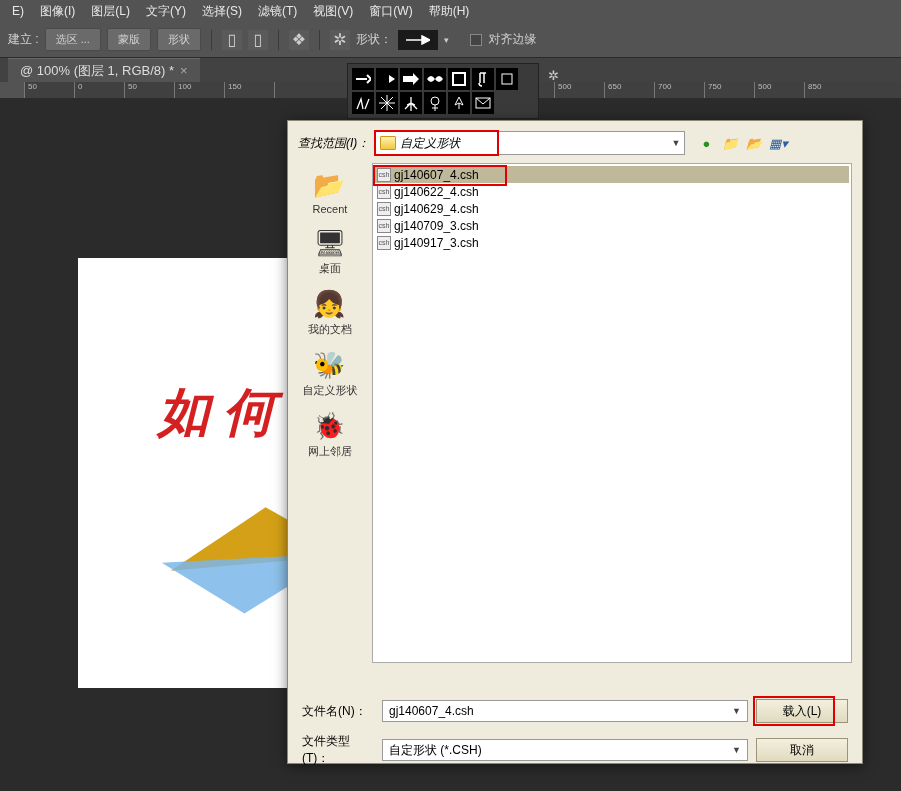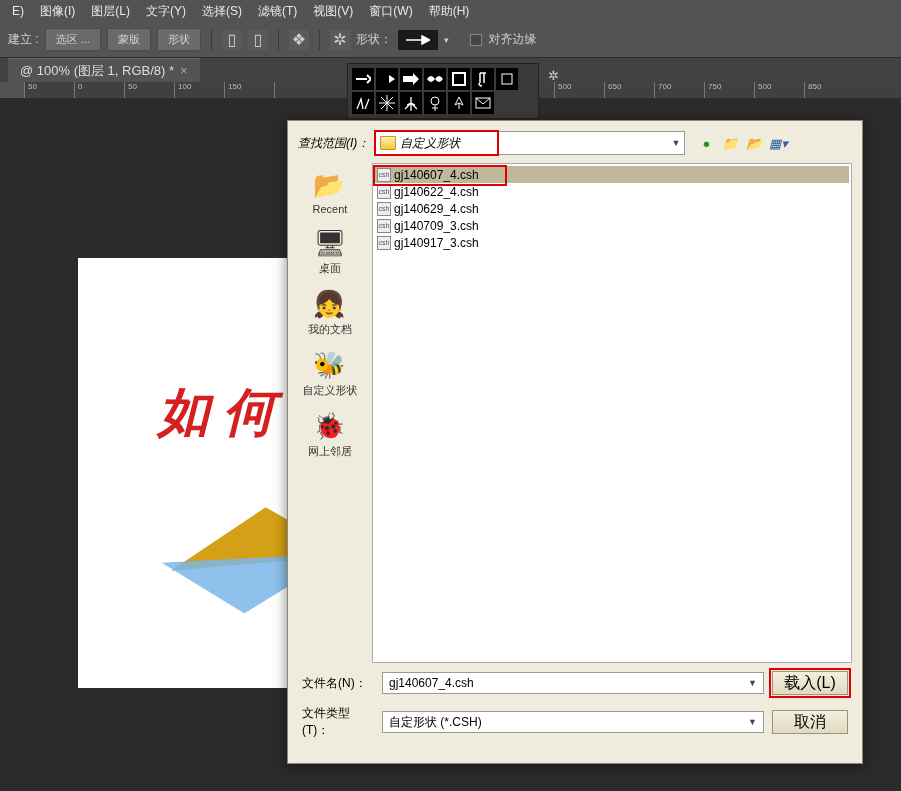--- a/index.html
+++ b/index.html
@@ -53,25 +53,25 @@
 .places { width: 84px; display: flex; flex-direction: column; align-items: center; gap: 12px; padding: 6px 0; }
 .place { display: flex; flex-direction: column; align-items: center; gap: 2px; font-size: 11px; color: #333; text-align: center; }
 .place-icn { width: 36px; height: 32px; display: flex; align-items: center; justify-content: center; font-size: 26px; }
 
 .file-list { flex: 1; background: #fff; border: 1px solid #aaa; margin: 0 10px 0 0; display: flex; flex-direction: column; padding: 2px; font-size: 12px; position: relative; }
 .file-row { display: flex; align-items: center; height: 17px; padding: 0 2px; gap: 3px; }
 .file-row.sel { background: #bfb89a; }
 .file-row.sel .file-hl { position: absolute; left: -2px; width: 134px; height: 21px; border: 2px solid #e00000; pointer-events: none; top: -1px; }
 .csh-icn { width: 14px; height: 14px; border: 1px solid #888; background: #eee; display: flex; align-items: center; justify-content: center; font-size: 7px; color: #555; }
 
-.dlg-bottom { padding: 8px 14px; display: flex; flex-direction: column; gap: 10px; font-size: 12px; }
+.dlg-bottom { padding: 8px 14px; display: flex; flex-direction: column; gap: 10px; font-size: 12px; margin-top: 28px; }
 .brow { display: flex; align-items: center; gap: 8px; }
 .blabel { width: 72px; text-align: left; }
 .binput { flex: 1; height: 22px; border: 1px solid #999; background: #fff; padding: 0 6px; display: flex; align-items: center; }
-.bbtn { width: 76px; height: 24px; background: linear-gradient(#f4f0de, #e0dac0); border: 1px solid #9a9478; font-size: 16px; display: flex; align-items: center; justify-content: center; }
+.bbtn { width: 92px; height: 24px; background: linear-gradient(#f4f0de, #e0dac0); border: 1px solid #9a9478; font-size: 12px; display: flex; align-items: center; justify-content: center; }
 .bbtn-hl { position: absolute; width: 82px; height: 30px; border: 2px solid #e00000; pointer-events: none; margin: -3px 0 0 -3px; }
 
 .watermark { position: absolute; right: 22px; bottom: 50px; font-size: 28px; color: rgba(120,120,120,0.3); font-weight: bold; letter-spacing: 2px; pointer-events: none; }
 </style>
 </head>
 <body>
 
 <div class="menubar">
   <span>E)</span>
   <span>图像(I)</span>

